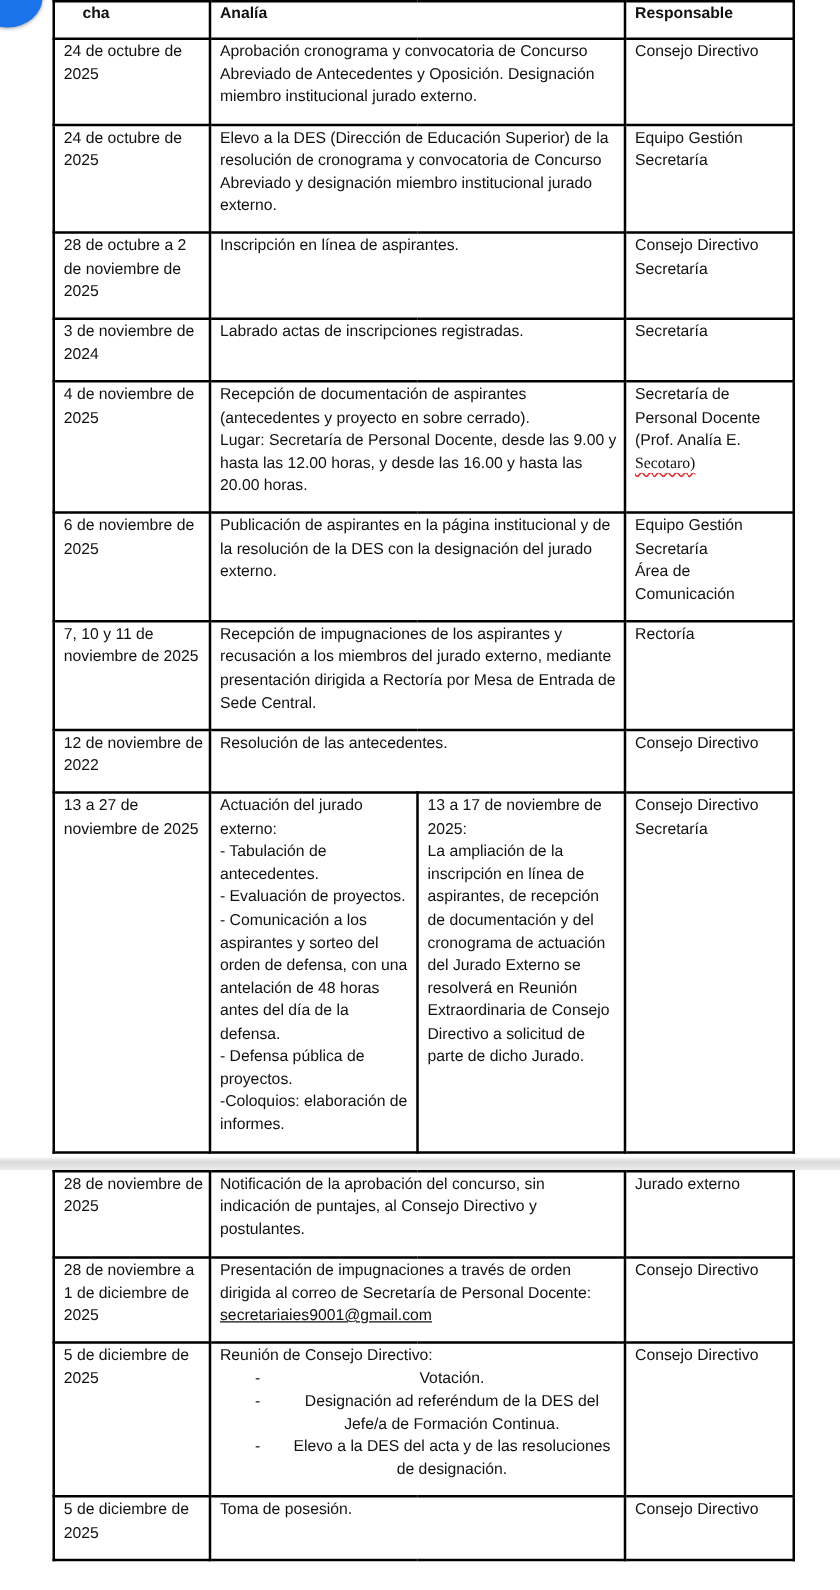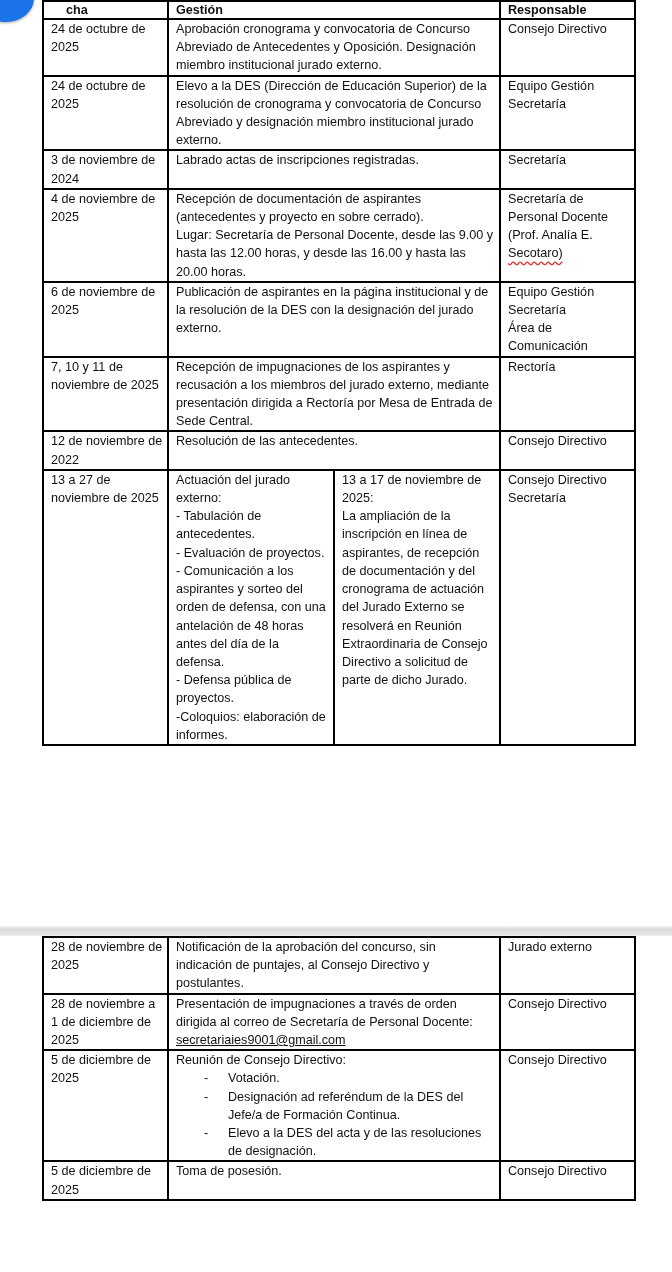--- a/index.html
+++ b/index.html
@@ -16,29 +16,29 @@
     background:linear-gradient(#f2f2f2,#d9d9d9 40%,#ececec);
   }
   table {
     position:absolute; left:42px; width:592px; border-collapse:collapse;
     table-layout:fixed;
   }
   #page1 table { top:0; }
   #page2 table { top:0; }
   td, th {
     border:2px solid #000; vertical-align:top; text-align:left;
-    padding:0 4px 0 7px; line-height:18.2px; font-weight:normal;
+    padding:0 4px 12px 7px; line-height:18.2px; font-weight:normal;
   }
   th { font-weight:bold; background:#fff; line-height:16px; padding-top:0; }
   col.c1 { width:125px; } col.c2 { width:166px; } col.c3 { width:166px; } col.c4 { width:135px; }
   .pre { white-space:pre-line; }
-  .squiggle { text-decoration:underline wavy #d33; text-underline-offset:3px; }
+  .squiggle { text-decoration:underline wavy #d33; text-underline-offset:3px;font-family:Liberation Serif, serif; }
   .link { text-decoration:underline;text-align:right; }
   .bullets { margin:0; padding:0 0 0 0; list-style:none; }
-  .bullets li { position:relative; padding-left:52px; }
+  .bullets li { position:relative; padding-left:52px;text-align:center; }
   .bullets li::before { content:"-"; position:absolute; left:28px; }
   .fab {
     position:absolute; left:-22px; top:-26px; width:56px; height:48px;
     border-radius:50%; background:#1a73e8; z-index:5;
     box-shadow:0 1px 3px rgba(0,0,0,.35);
   }
 </style>
 </head>
 <body>
 
@@ -50,33 +50,39 @@
   <table>
     <colgroup>
         <col class="c1">
         <col class="c2">
         <col class="c3">
         <col class="c4">
       </colgroup>
     <tbody>
         <tr>
       <th style="padding-left:22px">cha</th>
-      <th colspan="2">Gestión</th>
+      <th colspan="2">Analía</th>
       <th>Responsable</th>
     </tr>
 
     <tr>
       <td>24 de octubre de 2025</td>
       <td colspan="2">Aprobación cronograma y convocatoria de Concurso Abreviado de Antecedentes y Oposición. Designación miembro institucional jurado externo.</td>
       <td class="pre">Consejo Directivo</td>
     </tr>
     <tr>
       <td>24 de octubre de 2025</td>
       <td colspan="2">Elevo a la DES (Dirección de Educación Superior) de la resolución de cronograma y convocatoria de Concurso Abreviado y designación miembro institucional jurado externo.</td>
       <td class="pre">Equipo Gestión
+Secretaría</td>
+    </tr>
+    <tr>
+      <td>28 de octubre a 2 de noviembre de 2025</td>
+      <td colspan="2">Inscripción en línea de aspirantes.</td>
+      <td class="pre">Consejo Directivo
 Secretaría</td>
     </tr>
     <tr>
       <td>3 de noviembre de 2024</td>
       <td colspan="2">Labrado actas de inscripciones registradas.</td>
       <td class="pre">Secretaría</td>
     </tr>
     <tr>
       <td>4 de noviembre de 2025</td>
       <td colspan="2" class="pre">Recepción de documentación de aspirantes (antecedentes y proyecto en sobre cerrado).

